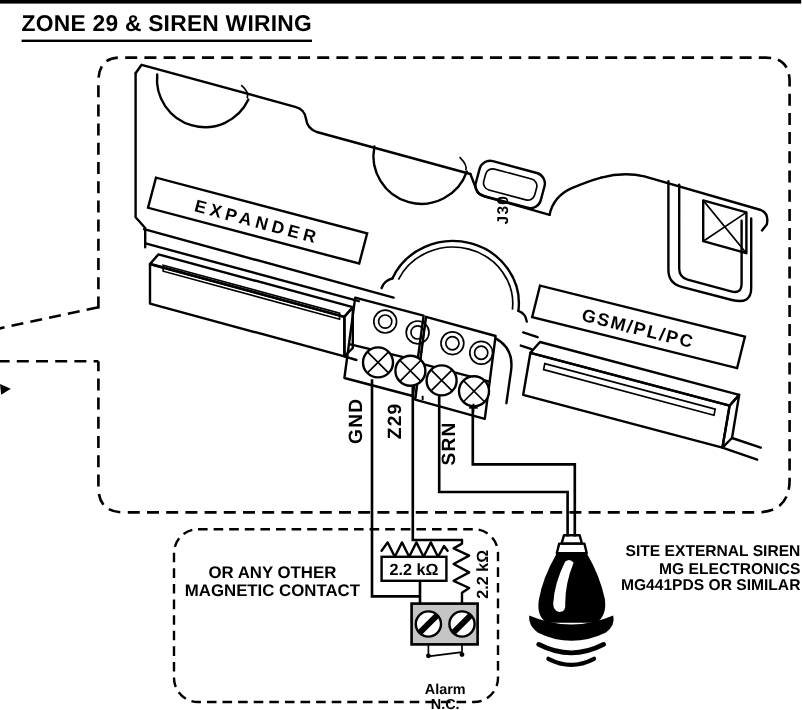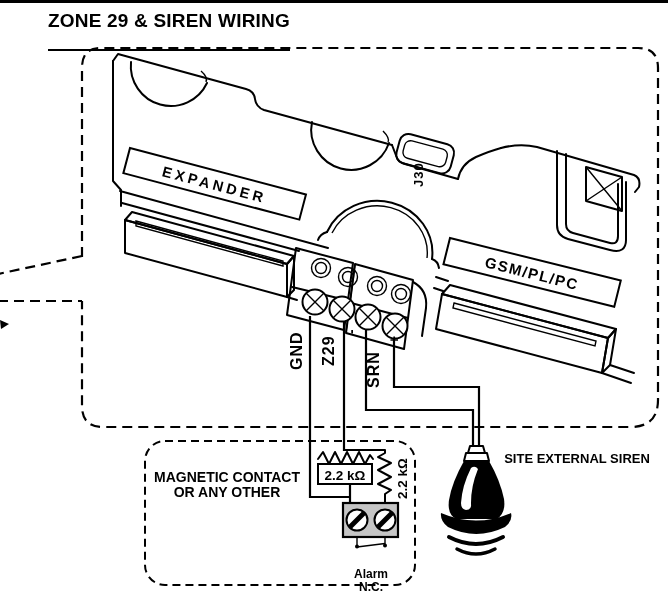--- a/index.html
+++ b/index.html
@@ -1,30 +1,30 @@
 <!DOCTYPE html>
 <html><head>
 <meta charset="utf-8">
 <style>
   html,body{margin:0;padding:0;background:#fff;}
   #page{position:relative;width:668px;height:592px;background:#fff;overflow:hidden;
         font-family:"Liberation Sans",sans-serif;color:#000;}
   #topline{position:absolute;left:0;top:0;width:668px;height:3px;background:#000;}
   #title{position:absolute;left:18px;top:10px;font-size:19px;font-weight:700;
-         letter-spacing:.2px;border-bottom:2.5px solid #000;padding-bottom:17px;margin-left:30px;}
+         letter-spacing:.2px;border-bottom:2.5px solid #000;padding-bottom:1px;}
   svg{position:absolute;left:0;top:0;}
   .ln{stroke:#000;stroke-width:2;fill:none;stroke-linecap:round;stroke-linejoin:round;}
   .thin{stroke:#000;stroke-width:1.4;fill:none;}
   .wire{stroke:#000;stroke-width:2.2;fill:none;}
   .dash-big{stroke:#000;stroke-width:2.2;fill:none;stroke-dasharray:10 6;}
   .dash-sm{stroke:#000;stroke-width:2;fill:none;stroke-dasharray:8 5;}
   .whitebox{fill:#fff;stroke:#000;stroke-width:2;}
   .svgtxt{font-family:"Liberation Sans",sans-serif;font-weight:700;fill:#000;}
   .txtblock{position:absolute;text-align:center;font-weight:700;line-height:15px;font-size:14px;}
-  .txtblock.small{font-size:13px;line-height:14.6px;}
+  .txtblock.small{font-size:13px;line-height:14.6px;text-align:right;}
   .txtblock.tiny{font-size:12px;line-height:13px;}
 </style>
 </head>
 <body>
 
 <div id="page">
   <div id="topline"></div>
   <div id="title">ZONE 29 &amp; SIREN WIRING</div>
 
   <svg width="668" height="592" viewBox="0 0 668 592">
@@ -170,25 +170,27 @@
       <path class="ln" d="M466,453 L487,453 L489,461 L464,461 Z"></path>
       <path d="M464,461 Q452,482 449,500 Q447,514 456,519 L497,519 Q506,513 504,499 Q500,480 489,461 Z" fill="#000"></path>
       <path d="M471,468 Q462,486 461,503 Q461,509 466,510 Q472,510 471,503 Q471,486 478,469 Q475,465 471,468 Z" fill="#fff"></path>
       <path d="M441,513 Q476,528 511,513 Q513,521 505,527 Q476,541 448,527 Q440,521 441,513 Z" fill="#000"></path>
       <path d="M449,537 Q476,551 503,537" stroke="#000" stroke-width="4" fill="none" stroke-linecap="round"></path>
       <path d="M457,549 Q476,559 495,549" stroke="#000" stroke-width="3.5" fill="none" stroke-linecap="round"></path>
     </g>
   </svg>
 
   <div class="txtblock" style="left:127px;top:470px;width:200px;">
+    <div>OR ANY OTHER</div>
     <div>MAGNETIC CONTACT</div>
-    <div>OR ANY OTHER</div>
   </div>
 
   <div class="txtblock tiny" style="left:341px;top:568px;width:60px;">
     <div>Alarm</div>
     <div>N.C.</div>
   </div>
 
   <div class="txtblock small" style="left:487px;top:452px;width:180px;">
     <div>SITE EXTERNAL SIREN</div>
+    <div>MG ELECTRONICS</div>
+    <div>MG441PDS OR SIMILAR</div>
   </div>
 </div>
 
 </body></html>

